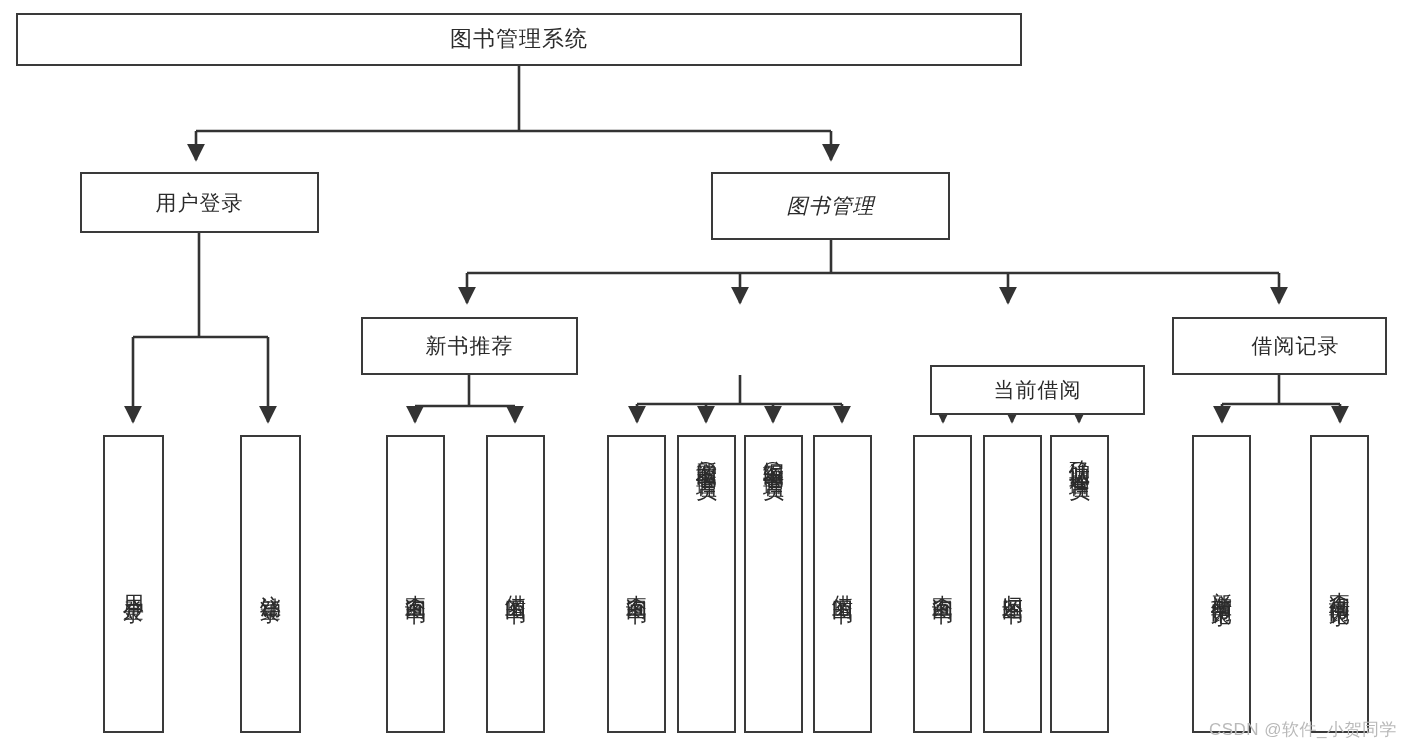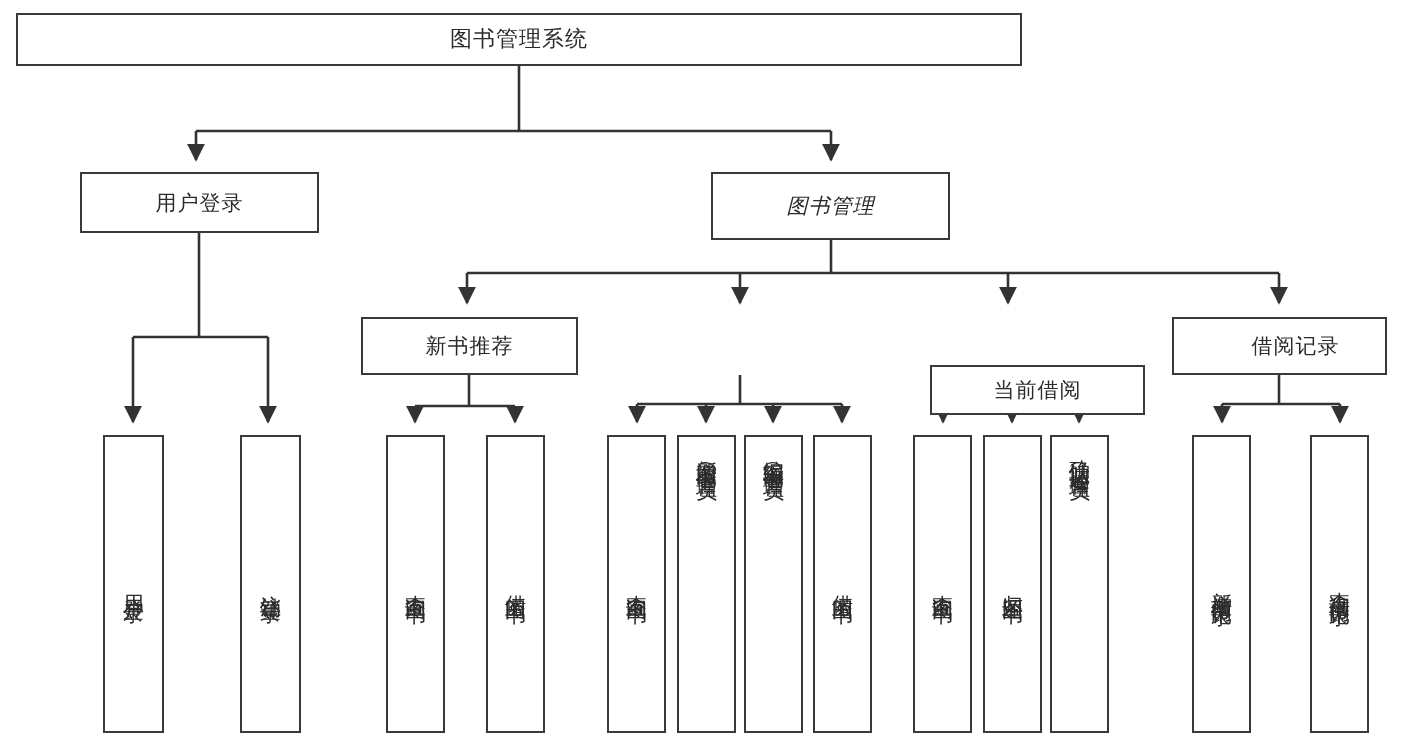--- a/index.html
+++ b/index.html
@@ -199,14 +199,15 @@
   </div>
 
   <div class="node vertical centered" style="left:1192px; top:435px; width:59px; height:298px;">
     <span class="vtext">新增借阅记录</span>
   </div>
 
   <div class="node vertical centered" style="left:1310px; top:435px; width:59px; height:298px;">
     <span class="vtext">查询借阅记录</span>
   </div>
 
+  <div id="watermark">CSDN @软件_小贺同学</div>
 
 </div>
 
 </body></html>

